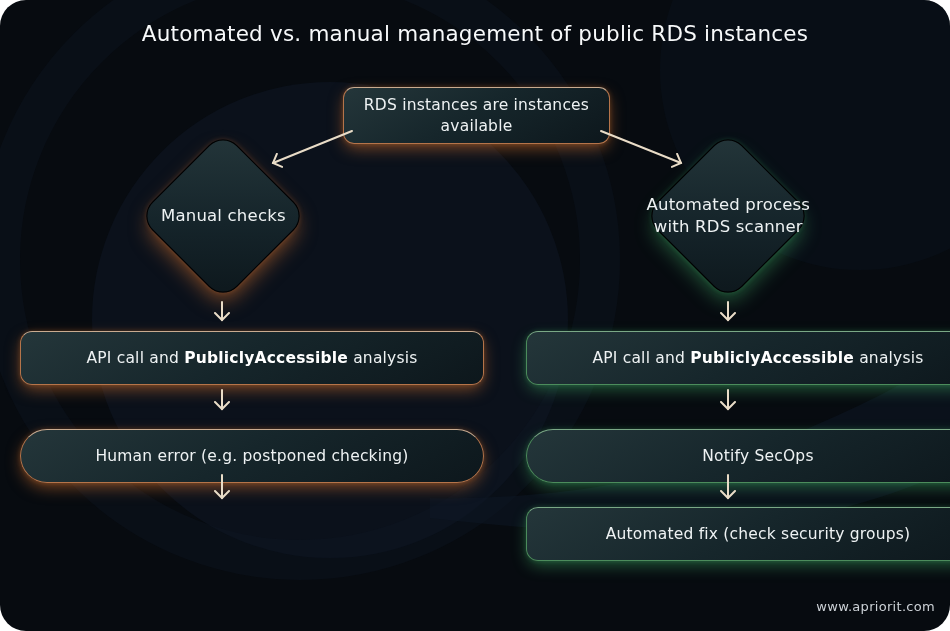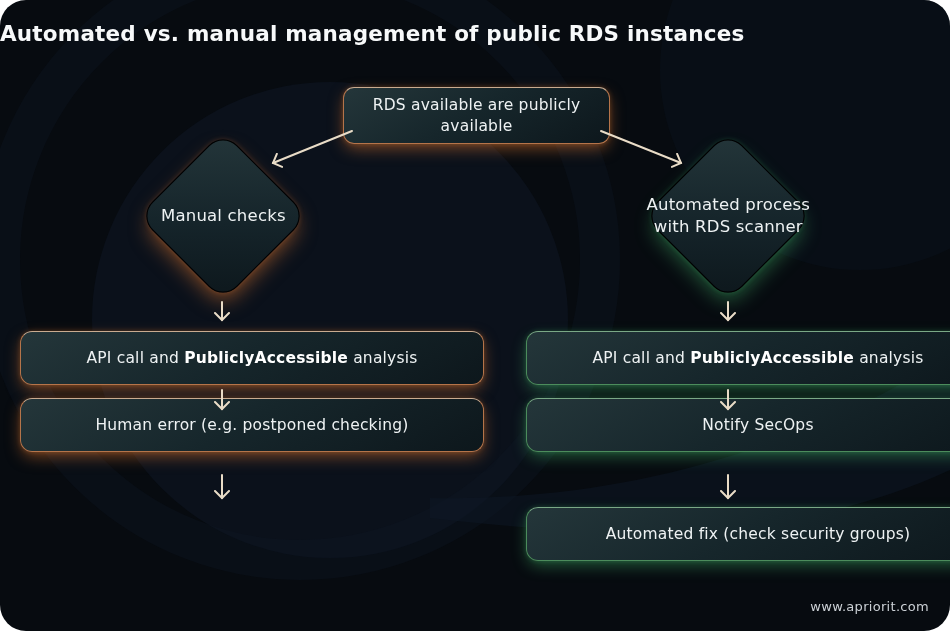--- a/index.html
+++ b/index.html
@@ -6,21 +6,21 @@
   body{font-family:"DejaVu Sans","Liberation Sans",sans-serif;}
   .card{
     position:relative;width:950px;height:631px;margin:0 auto;
     background:#070b10;border-radius:26px;overflow:hidden;
   }
   .bg-decor{position:absolute;inset:0;z-index:0;pointer-events:none;}
   .arrows{position:absolute;inset:0;z-index:3;pointer-events:none;}
 
   .title{
     position:absolute;left:0;right:0;top:21px;z-index:2;
-    color:#f7f9fa;font-size:21.5px;font-weight:700;
+    text-align:center;color:#f7f9fa;font-size:21.5px;font-weight:400;
     letter-spacing:.2px;
   }
 
   .node{
     position:absolute;z-index:2;box-sizing:border-box;
     display:flex;align-items:center;justify-content:center;
     text-align:center;color:#eef2f3;font-size:15.5px;letter-spacing:.2px;
     background:linear-gradient(150deg,#24363a 0%,#16262b 48%,#0d171c 100%);
     border-radius:12px;border:1.5px solid;
     line-height:1.35;
@@ -50,24 +50,24 @@
     position:absolute;left:-25%;top:0;width:150%;height:100%;
     transform:rotate(-45deg);display:flex;align-items:center;justify-content:center;
     text-align:center;color:#eef2f3;font-size:16.5px;line-height:1.32;letter-spacing:.2px;
   }
   .diamond-left{left:163px;top:156px;}
   .diamond-right{left:668px;top:156px;}
 
   .step{width:464px;height:54px;padding:0 12px;}
   .col-left{left:20px;}
   .col-right{left:526px;}
-  .row-1{top:331px;} .row-2{top:398px;} .row-3{top:507px;}
+  .row-1{top:331px;} .row-2{top:429px;border-radius:27px;} .row-3{top:507px;}
 
   .footer{
-    position:absolute;right:21px;bottom:17px;z-index:2;
+    position:absolute;right:15px;bottom:17px;z-index:2;
     color:#ccd1d6;font-size:13px;letter-spacing:.3px;
   }
 </style>
 </head>
 <body>
 
 <div class="card">
 
   <svg class="bg-decor" width="950" height="631" viewBox="0 0 950 631">
     <circle cx="330" cy="320" r="238" fill="#101a2b" opacity="0.42"></circle>
@@ -90,21 +90,21 @@
       <line x1="222" y1="390" x2="222" y2="409" marker-end="url(#ah)"></line>
       <line x1="222" y1="475" x2="222" y2="498" marker-end="url(#ah)"></line>
       <line x1="728" y1="390" x2="728" y2="409" marker-end="url(#ah)"></line>
       <line x1="728" y1="475" x2="728" y2="498" marker-end="url(#ah)"></line>
     </g>
   </svg>
 
   <div class="title">Automated vs. manual management of public RDS instances</div>
 
   <div class="node root-box accent-orange">
-    <span>RDS available are publicly available</span>
+    <span>RDS instances are instances available</span>
   </div>
 
   <div class="diamond diamond-left accent-orange">
     <div class="diamond-label">Manual checks</div>
   </div>
   <div class="diamond diamond-right accent-green">
     <div class="diamond-label">Automated process with RDS scanner</div>
   </div>
 
   <div class="node step col-left row-1 accent-orange">

